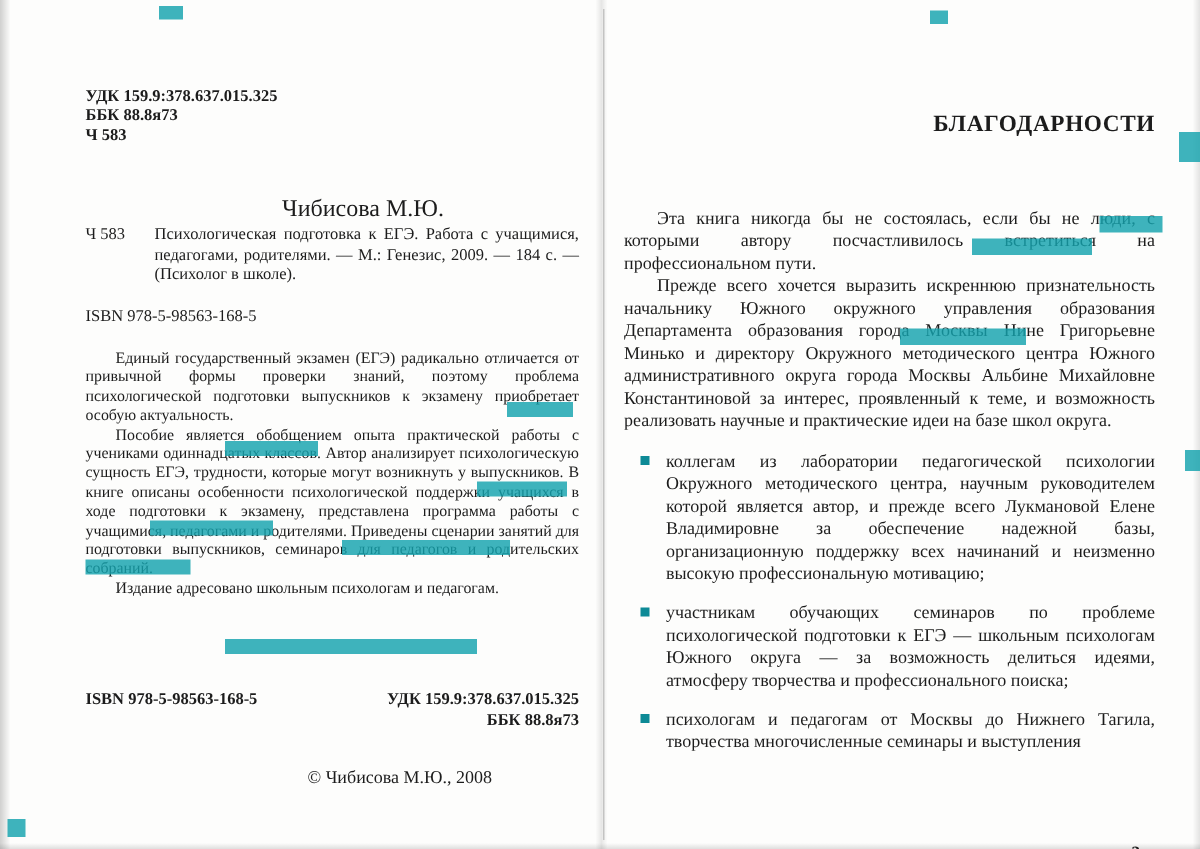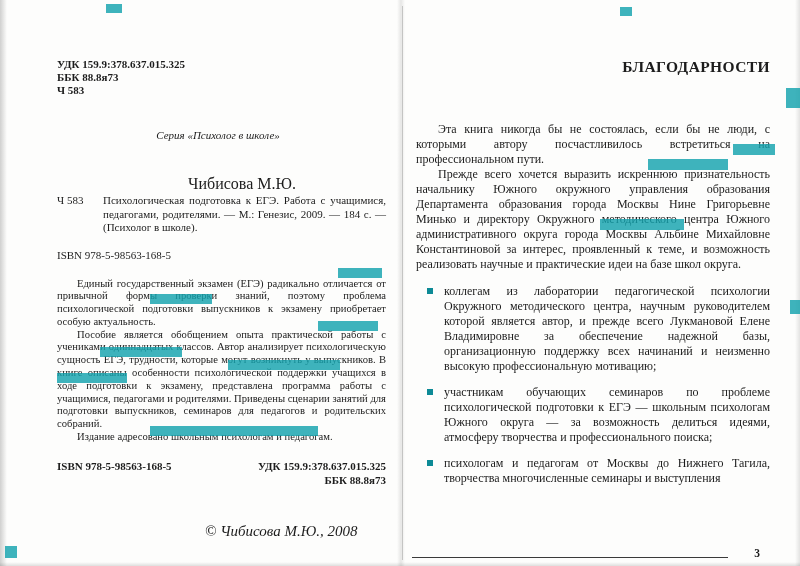--- a/index.html
+++ b/index.html
@@ -26,24 +26,24 @@
   .author{margin:34px 0 1px 48px;font-size:16px;text-align:center;}
   .entry-row{display:flex;margin:0 10px 0 17px;font-size:11px;line-height:13.5px;}
   .entry-code{width:46px;flex:none;}
   .entry-text{flex:1;text-align:justify;}
   .isbn-top{margin:14px 0 0 17px;font-size:11px;}
   .annotation{margin:17px 10px 0 17px;font-size:10.6px;line-height:12.8px;text-align:justify;}
   .annotation p{margin:0;text-indent:20px;}
   .bottom-row{position:absolute;left:17px;right:10px;top:460px;
     display:flex;justify-content:space-between;font-weight:bold;font-size:11px;line-height:13.5px;}
   .bottom-right{text-align:right;}
-  .copyright{position:absolute;left:165px;top:525px;font-size:15px;line-height:13.5px;font-style:italic;}
+  .copyright{position:absolute;left:165px;top:512px;font-size:12px;line-height:13.5px;}
 
   
-  .page-right{position:absolute;left:408px;top:0;width:372px;height:430px;}
+  .page-right{position:absolute;left:408px;top:16px;width:372px;height:430px;}
   .ack-title{margin:58px 10px 0 0;text-align:right;font-weight:bold;font-size:15.5px;letter-spacing:.4px;}
   .ack-body{margin:46px 10px 0 8px;font-size:12px;line-height:15px;text-align:justify;font-family:Liberation Serif, serif;}
   .ack-body p{margin:0;text-indent:22px;}
   .bullets{margin-top:12px;}
   .bullet-item{position:relative;padding-left:28px;margin-bottom:11px;text-align:justify;}
   .bullet-sq{position:absolute;left:11px;top:4px;width:6px;height:6px;background:#0d8a96;}
   .rule{position:absolute;left:4px;right:52px;top:557px;border-top:1.6px solid #3a3a3a;}
   .pagenum{position:absolute;right:20px;top:547px;font-weight:bold;font-size:11.5px;}
 
   
@@ -61,21 +61,20 @@
   <div class="gutter-line"></div>
 
   <div class="page-left">
 
     <div class="codes">
       <div>УДК 159.9:378.637.015.325</div>
       <div>ББК 88.8я73</div>
       <div>Ч 583</div>
     </div>
 
-    <div class="series">Серия «Психолог в школе»</div>
 
     <div class="author">Чибисова М.Ю.</div>
 
     <div class="entry-row">
       <div class="entry-code">Ч 583</div>
       <div class="entry-text">Психологическая подготовка к ЕГЭ. Работа с учащимися, педагогами, родителями. — М.: Генезис, 2009. — 184 с. — (Психолог в школе).</div>
     </div>
 
     <div class="isbn-top">ISBN 978-5-98563-168-5</div>
 

